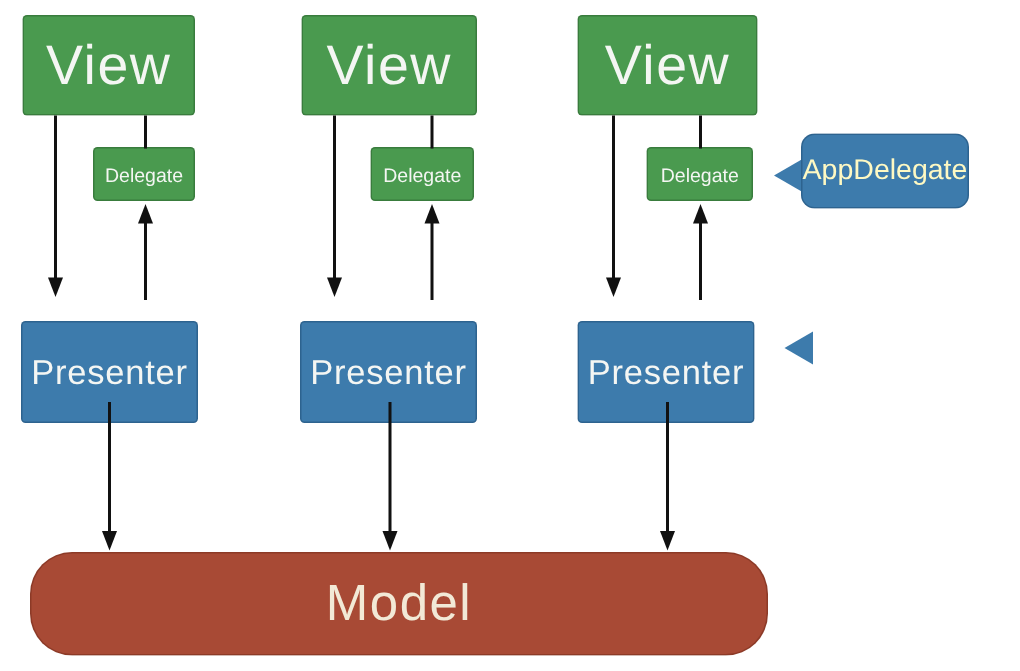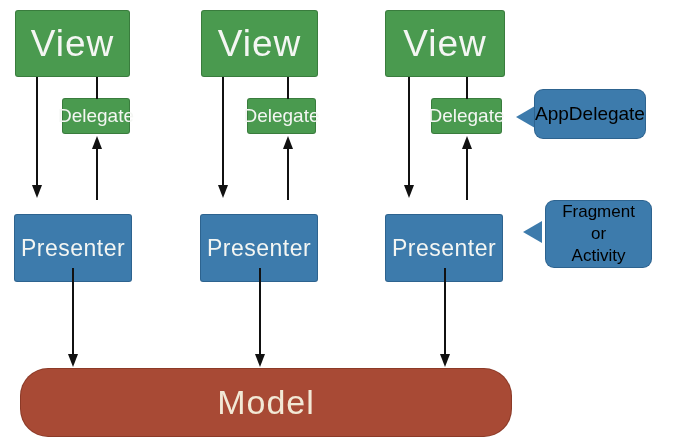--- a/index.html
+++ b/index.html
@@ -33,21 +33,21 @@
     border-radius: 3px;
   }
   .red-box {
     background: var(--red, #a84a35);
     border: 1px solid rgba(90, 30, 15, 0.35);
     border-radius: 2px;
     color: var(--model_text, #f2e9d6);
   }
 
   .view-box      { font-size: 37px; font-weight: 300; letter-spacing: 1px; }
-  .delegate-box  { font-size: 19px; text-align: right; }
+  .delegate-box  { font-size: 13px; text-align: right; }
   .presenter-box { font-size: 23px; font-weight: 300; letter-spacing: 0.5px; margin-top: 14px; }
   .model-box     { font-size: 34px; font-weight: 300; letter-spacing: 1px; }
 
   .vline {
     position: absolute;
     width: 2px;
     background: var(--arrow, #111111);
   }
   .ah-down {
     position: absolute;
@@ -62,21 +62,21 @@
     border-left: 5px solid transparent;
     border-right: 5px solid transparent;
     border-bottom: 13px solid var(--arrow, #111111);
   }
 
   .callout {
     position: absolute;
     background: var(--blue, #3d7bac);
     border: 1px solid rgba(18, 55, 88, 0.35);
     border-radius: 9px;
-    color: #000000;
+    color: #fef9c3;
     display: flex;
     flex-direction: column;
     align-items: center;
     justify-content: center;
     text-align: center;
   }
   .callout-appdelegate { font-size: 19px; }
   .callout-fragment    { font-size: 17px; line-height: 22px; }
   .callout-tail {
     position: absolute;
@@ -145,19 +145,14 @@
   <div class="box red-box model-box" style="left:20px; top:368px; width:492px; height:69px;border-radius:28px;">
     <span>Model</span>
   </div>
 
   <div class="callout-tail" style="left:516px; top:106px;"></div>
   <div class="callout callout-appdelegate" style="left:534px; top:89px; width:112px; height:50px;">
     <span>AppDelegate</span>
   </div>
 
   <div class="callout-tail" style="left:523px; top:221px;"></div>
-  <div class="callout callout-fragment" style="left:545px; top:200px; width:107px; height:68px;">
-    <span>Fragment</span>
-    <span>or</span>
-    <span>Activity</span>
-  </div>
 
 </div>
 
 </body></html>

